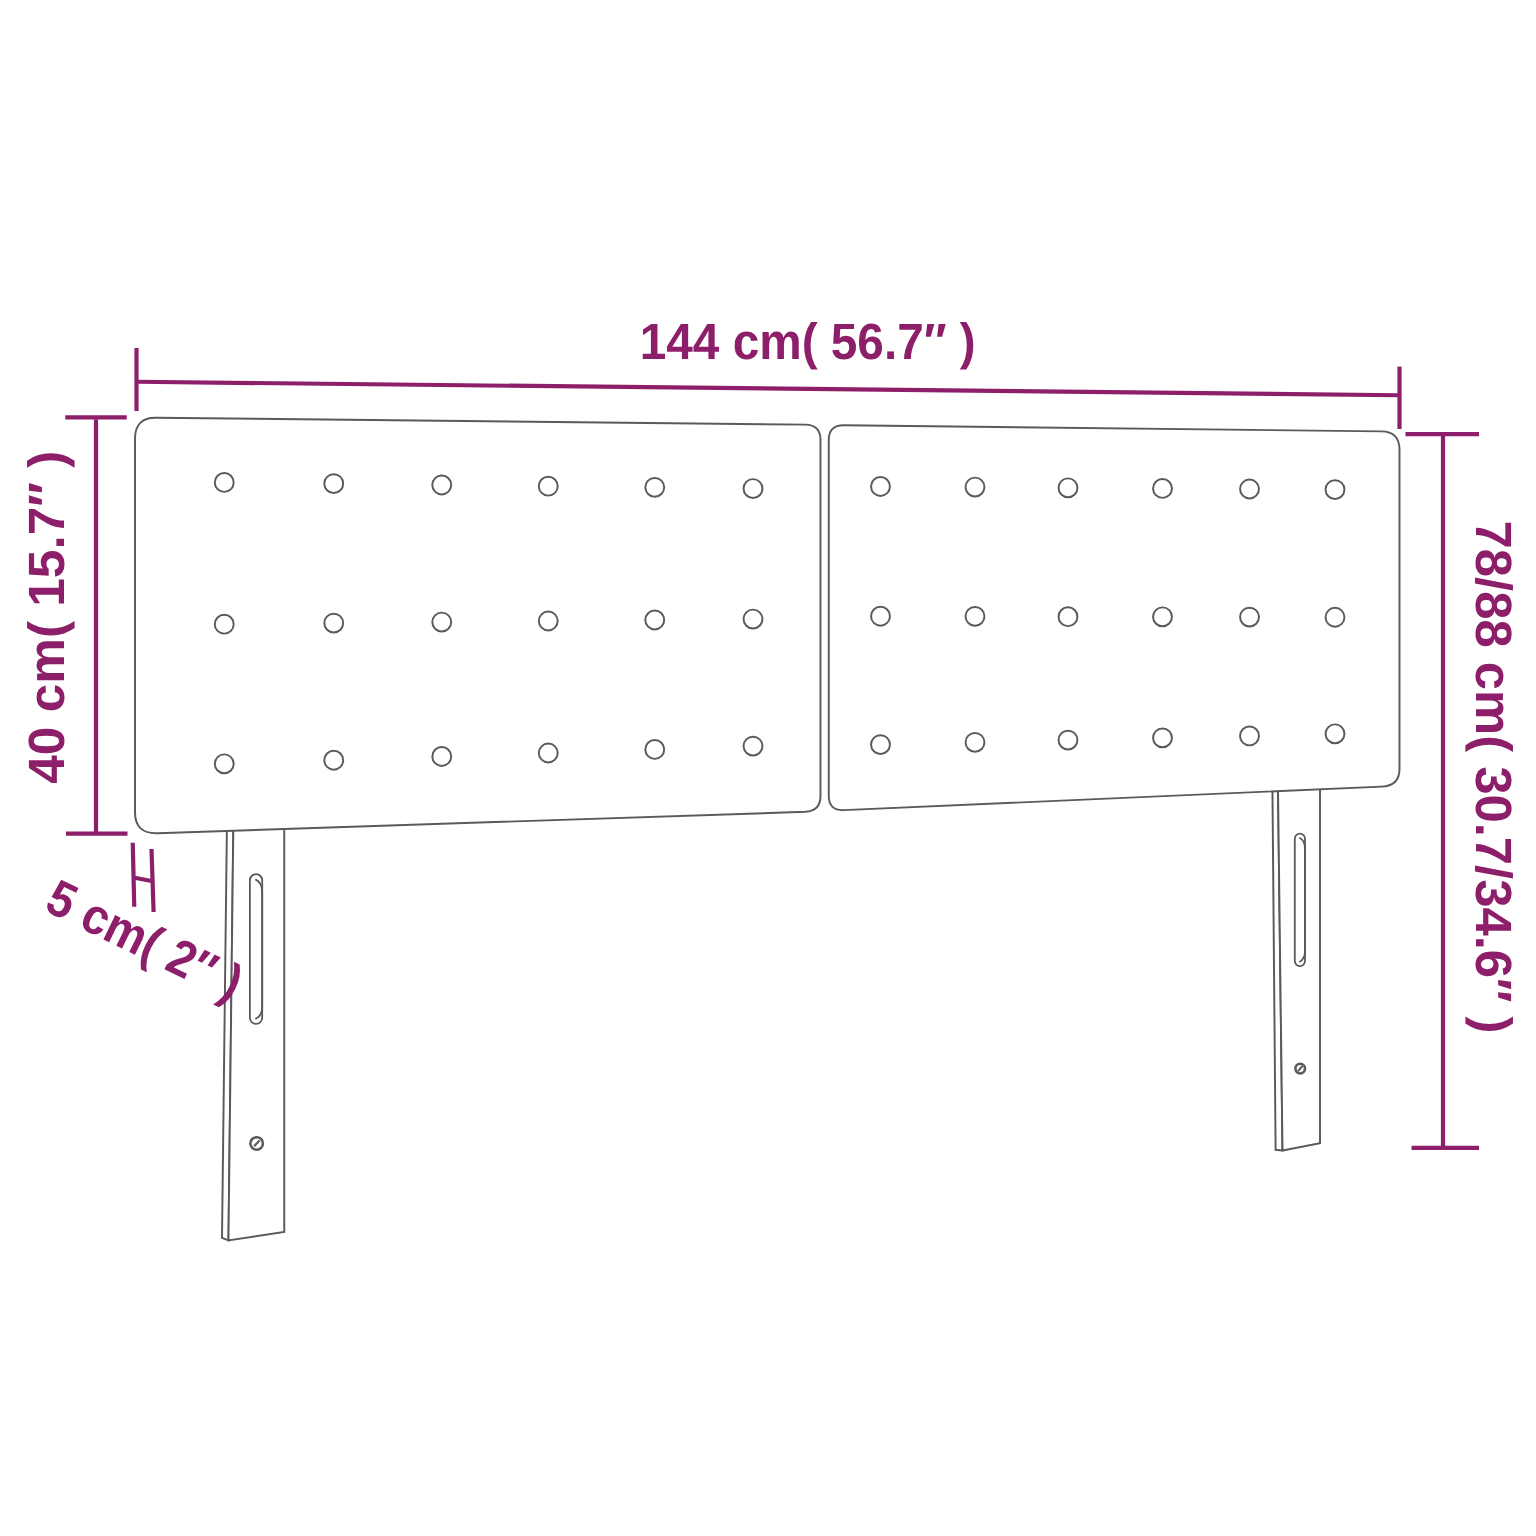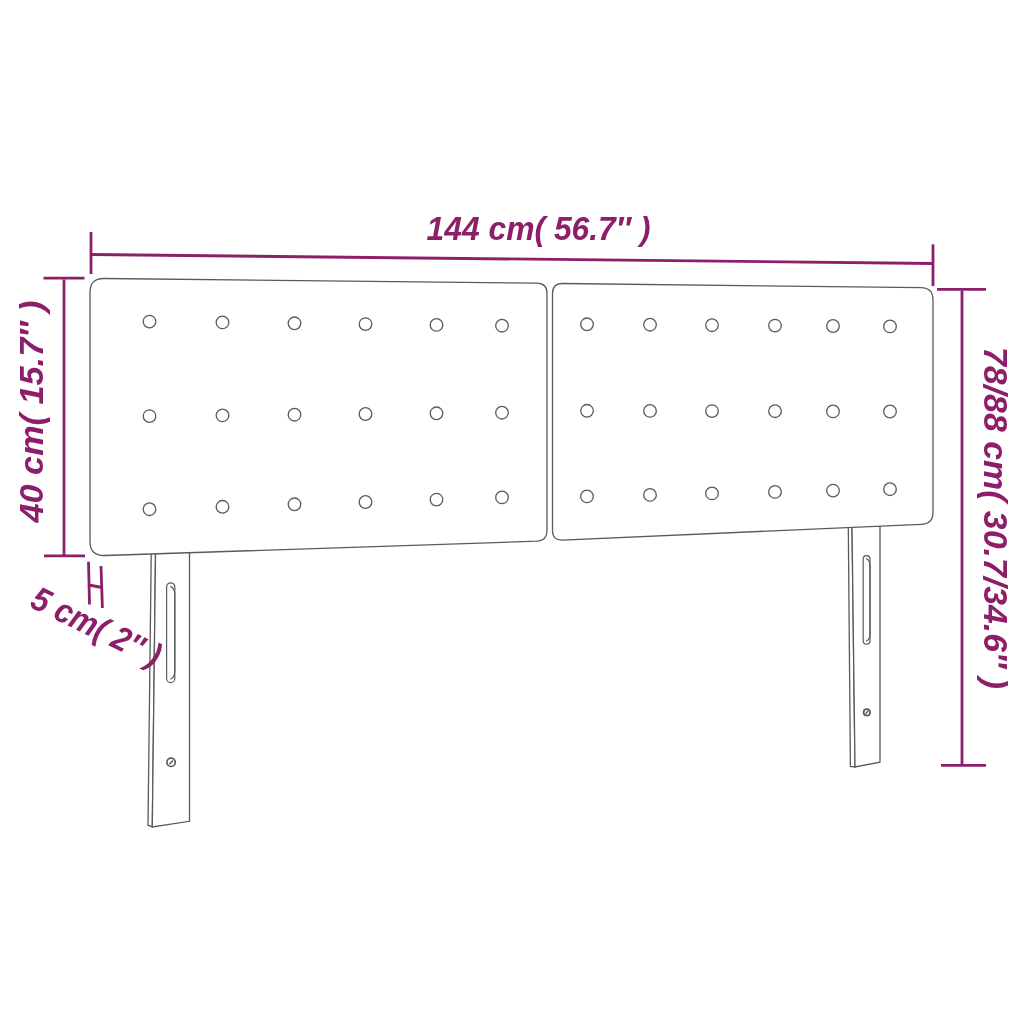--- a/index.html
+++ b/index.html
@@ -1,16 +1,16 @@
 <!DOCTYPE html>
 <html><head>
 <meta charset="utf-8">
 <style>
   html,body{margin:0;padding:0;background:#ffffff;}
-  .wrap{width:1024px;height:1024px;position:relative;background:#ffffff;font-style:italic;}
+  .wrap{width:1024px;height:1024px;position:relative;background:#ffffff;}
   text{font-family:"Liberation Sans",sans-serif;font-weight:bold;fill:#8D1F6A;}
 </style>
 </head>
 <body>
 <div class="wrap">
 <svg width="1024" height="1024" viewBox="0 0 1024 1024" xmlns="http://www.w3.org/2000/svg">
 
   <rect x="0" y="0" width="1024" height="1024" fill="#ffffff"></rect>
 
   <g stroke="#5a5a5a" stroke-width="1.3" fill="#ffffff">

